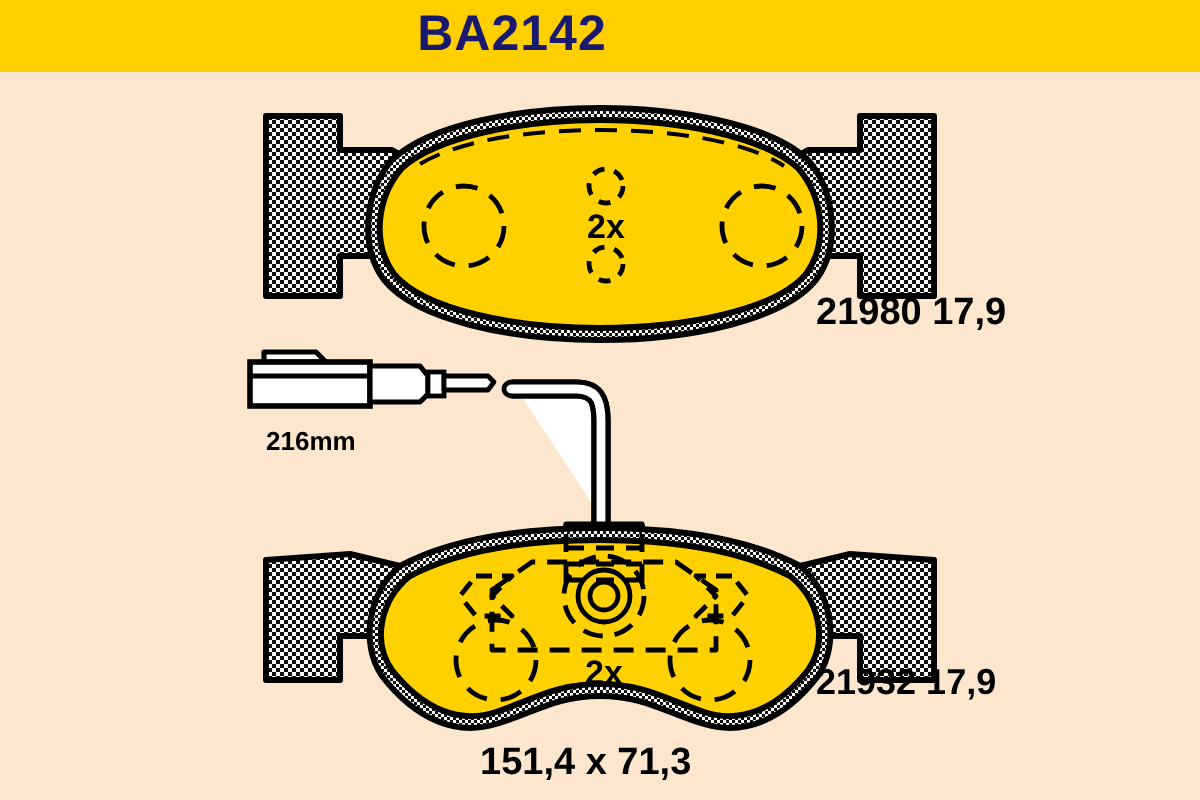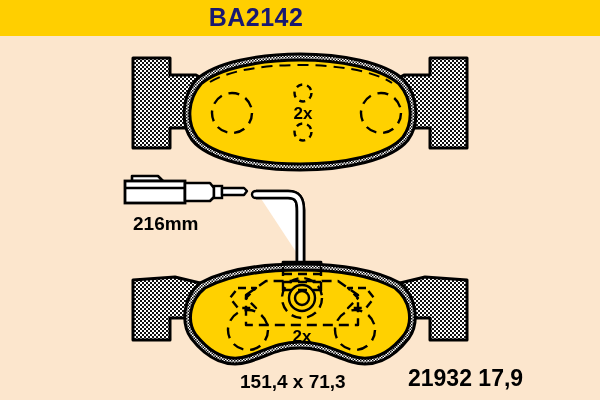--- a/index.html
+++ b/index.html
@@ -51,27 +51,27 @@
     color: #000;
     white-space: nowrap;
   }
   .lbl-part-top {
     left: 408px;
     top: 146px;
     font-size: 19px;
   }
   .lbl-part-bottom {
     left: 408px;
-    top: 365px;
-    font-size: 23px;
+    top: 331px;
+    font-size: 18px;
   }
   .lbl-cable {
     left: 133px;
     top: 213px;
-    font-size: 19px;
+    font-size: 13px;
     text-align: center;
   }
   .lbl-dims {
     left: 240px;
     top: 371px;
     font-size: 19px;
   }
   .qty {
     font-size: 17px;
     font-weight: bold;
@@ -196,17 +196,18 @@
 
       <path d="M 366,288 L 348,288 L 358,298 L 348,308 L 366,308 L 374,298 Z" fill="none" stroke="#000" stroke-width="2.4" stroke-dasharray="8 5" stroke-linejoin="round"></path>
 
       <circle cx="248" cy="330" r="20" fill="none" stroke="#000" stroke-width="2.4" stroke-dasharray="11 7"></circle>
       <circle cx="355" cy="330" r="20" fill="none" stroke="#000" stroke-width="2.4" stroke-dasharray="11 7"></circle>
 
       <text class="qty" x="302" y="342" text-anchor="middle">2x</text>
     </g>
   </svg>
 
+  <div class="lbl lbl-part-top">21980 17,9</div>
   <div class="lbl lbl-cable">216mm</div>
   <div class="lbl lbl-part-bottom">21932 17,9</div>
   <div class="lbl lbl-dims">151,4 x 71,3</div>
 
 </div>
 
 </body></html>

